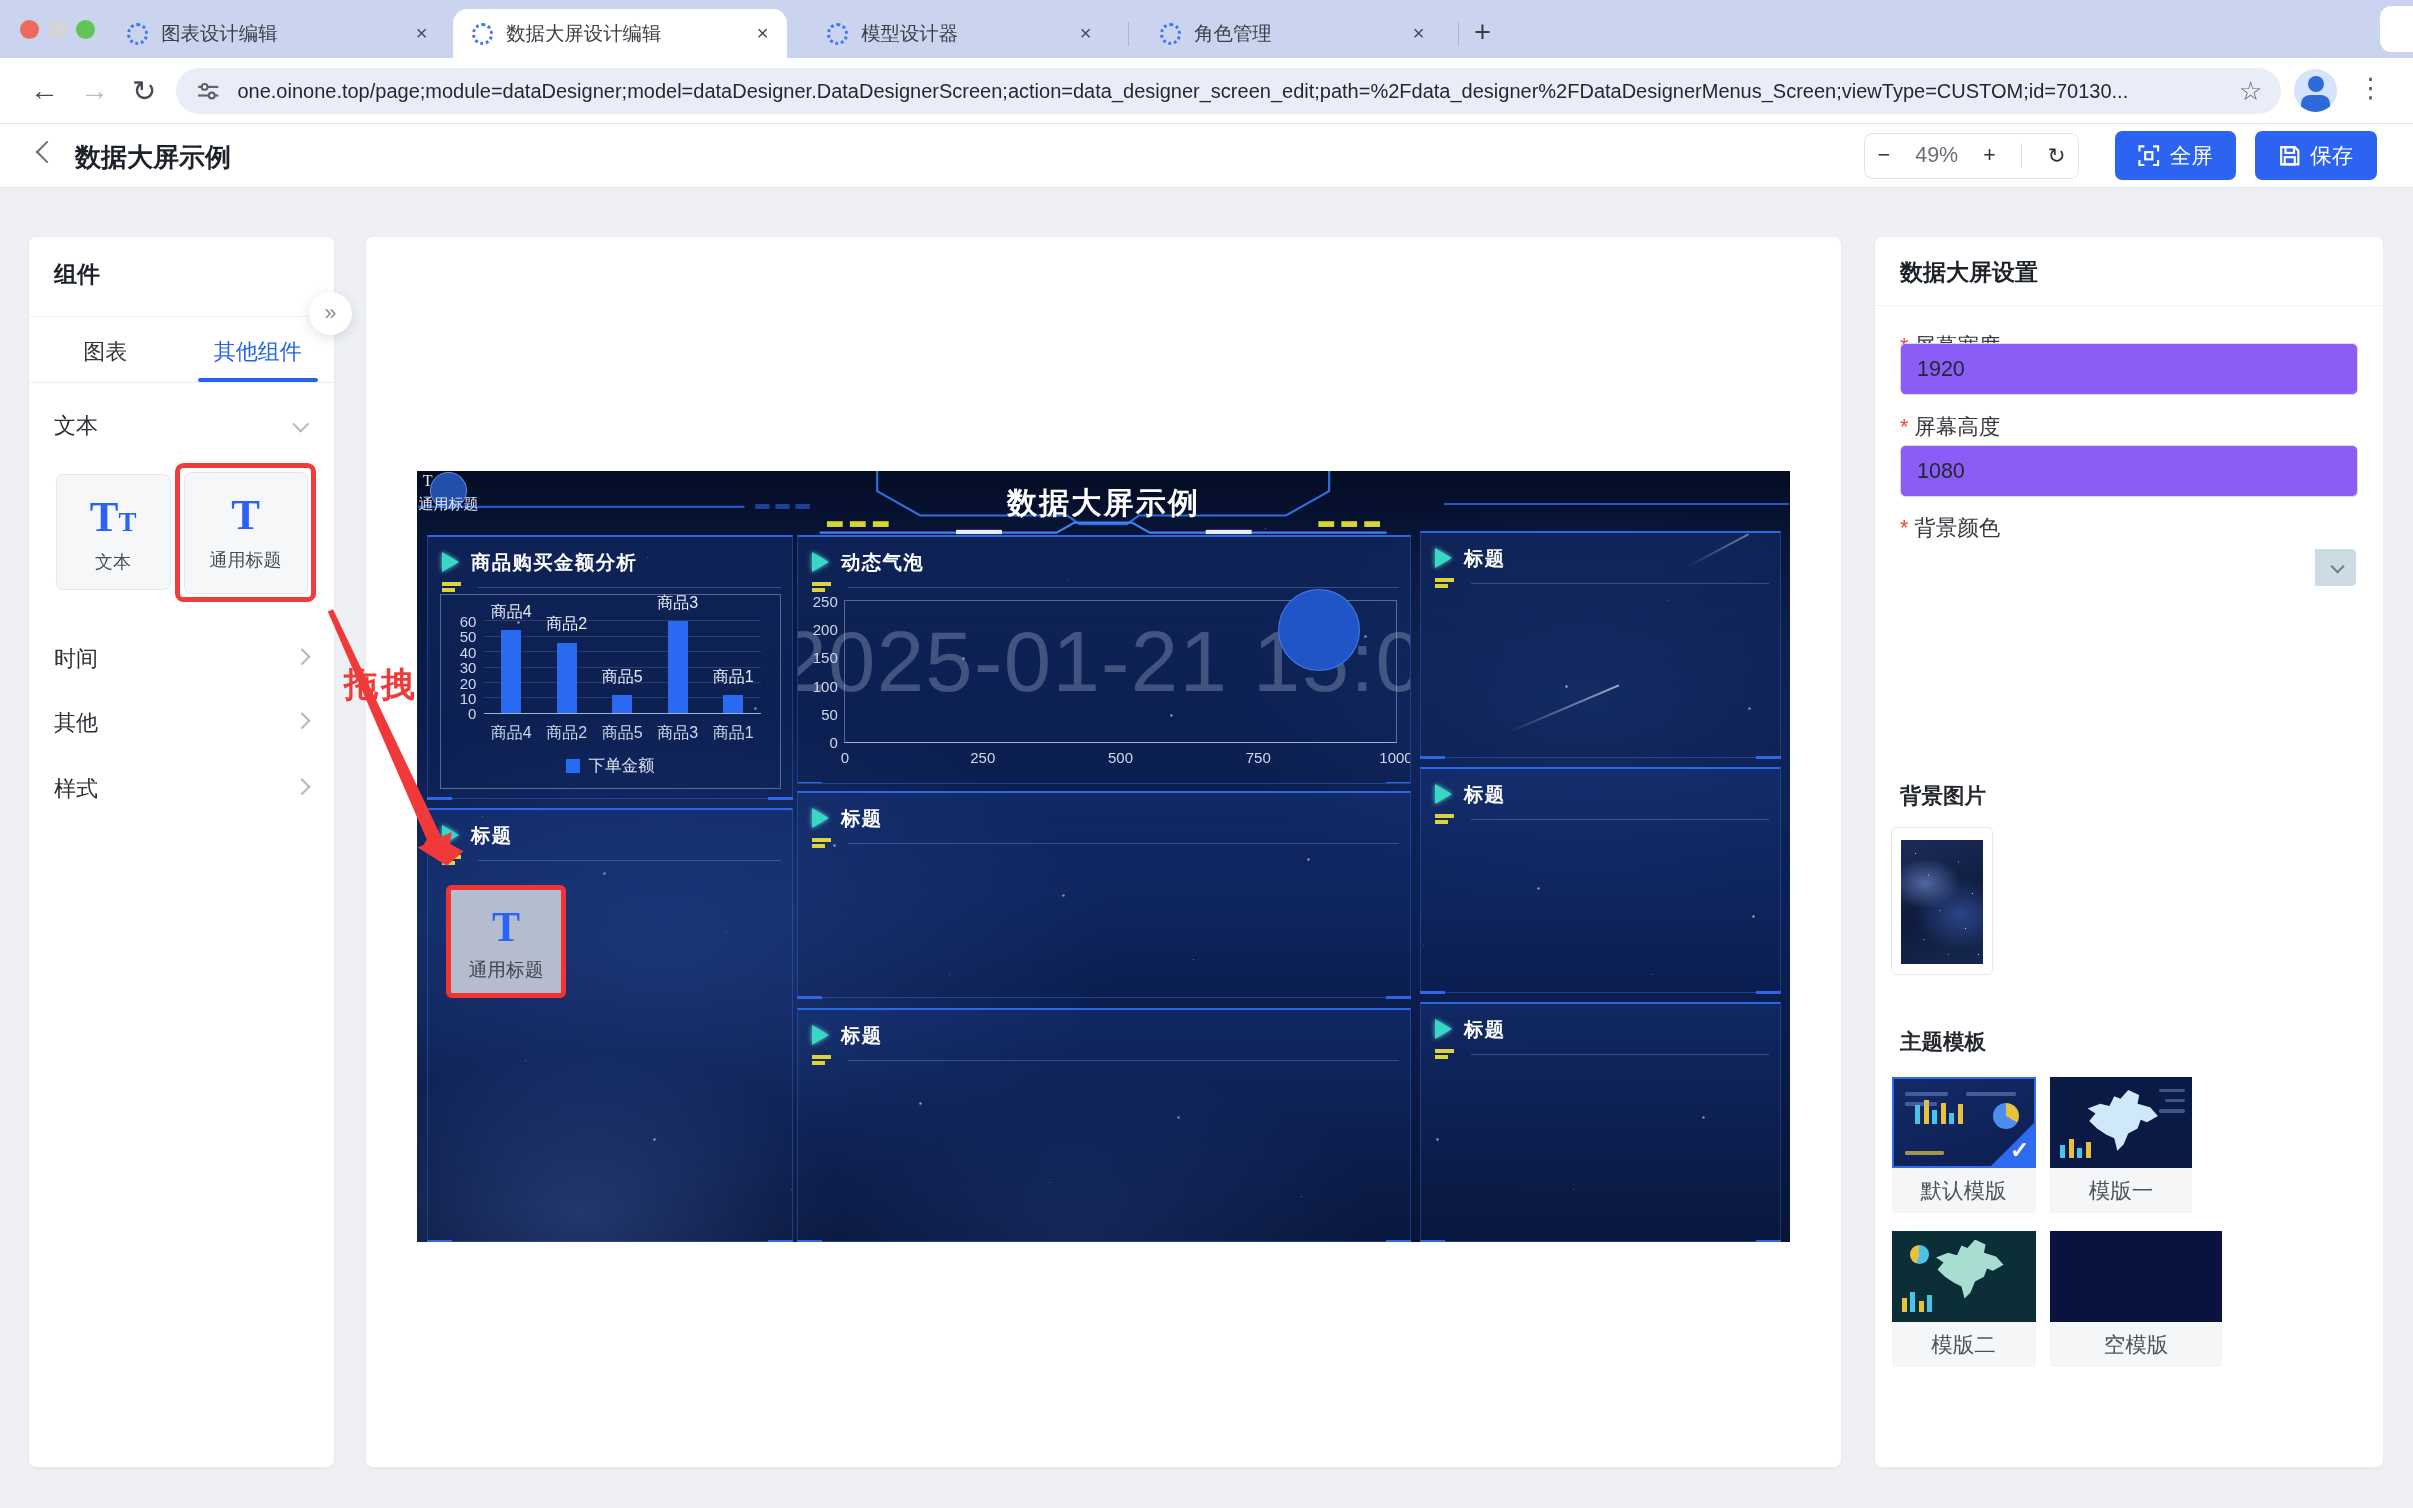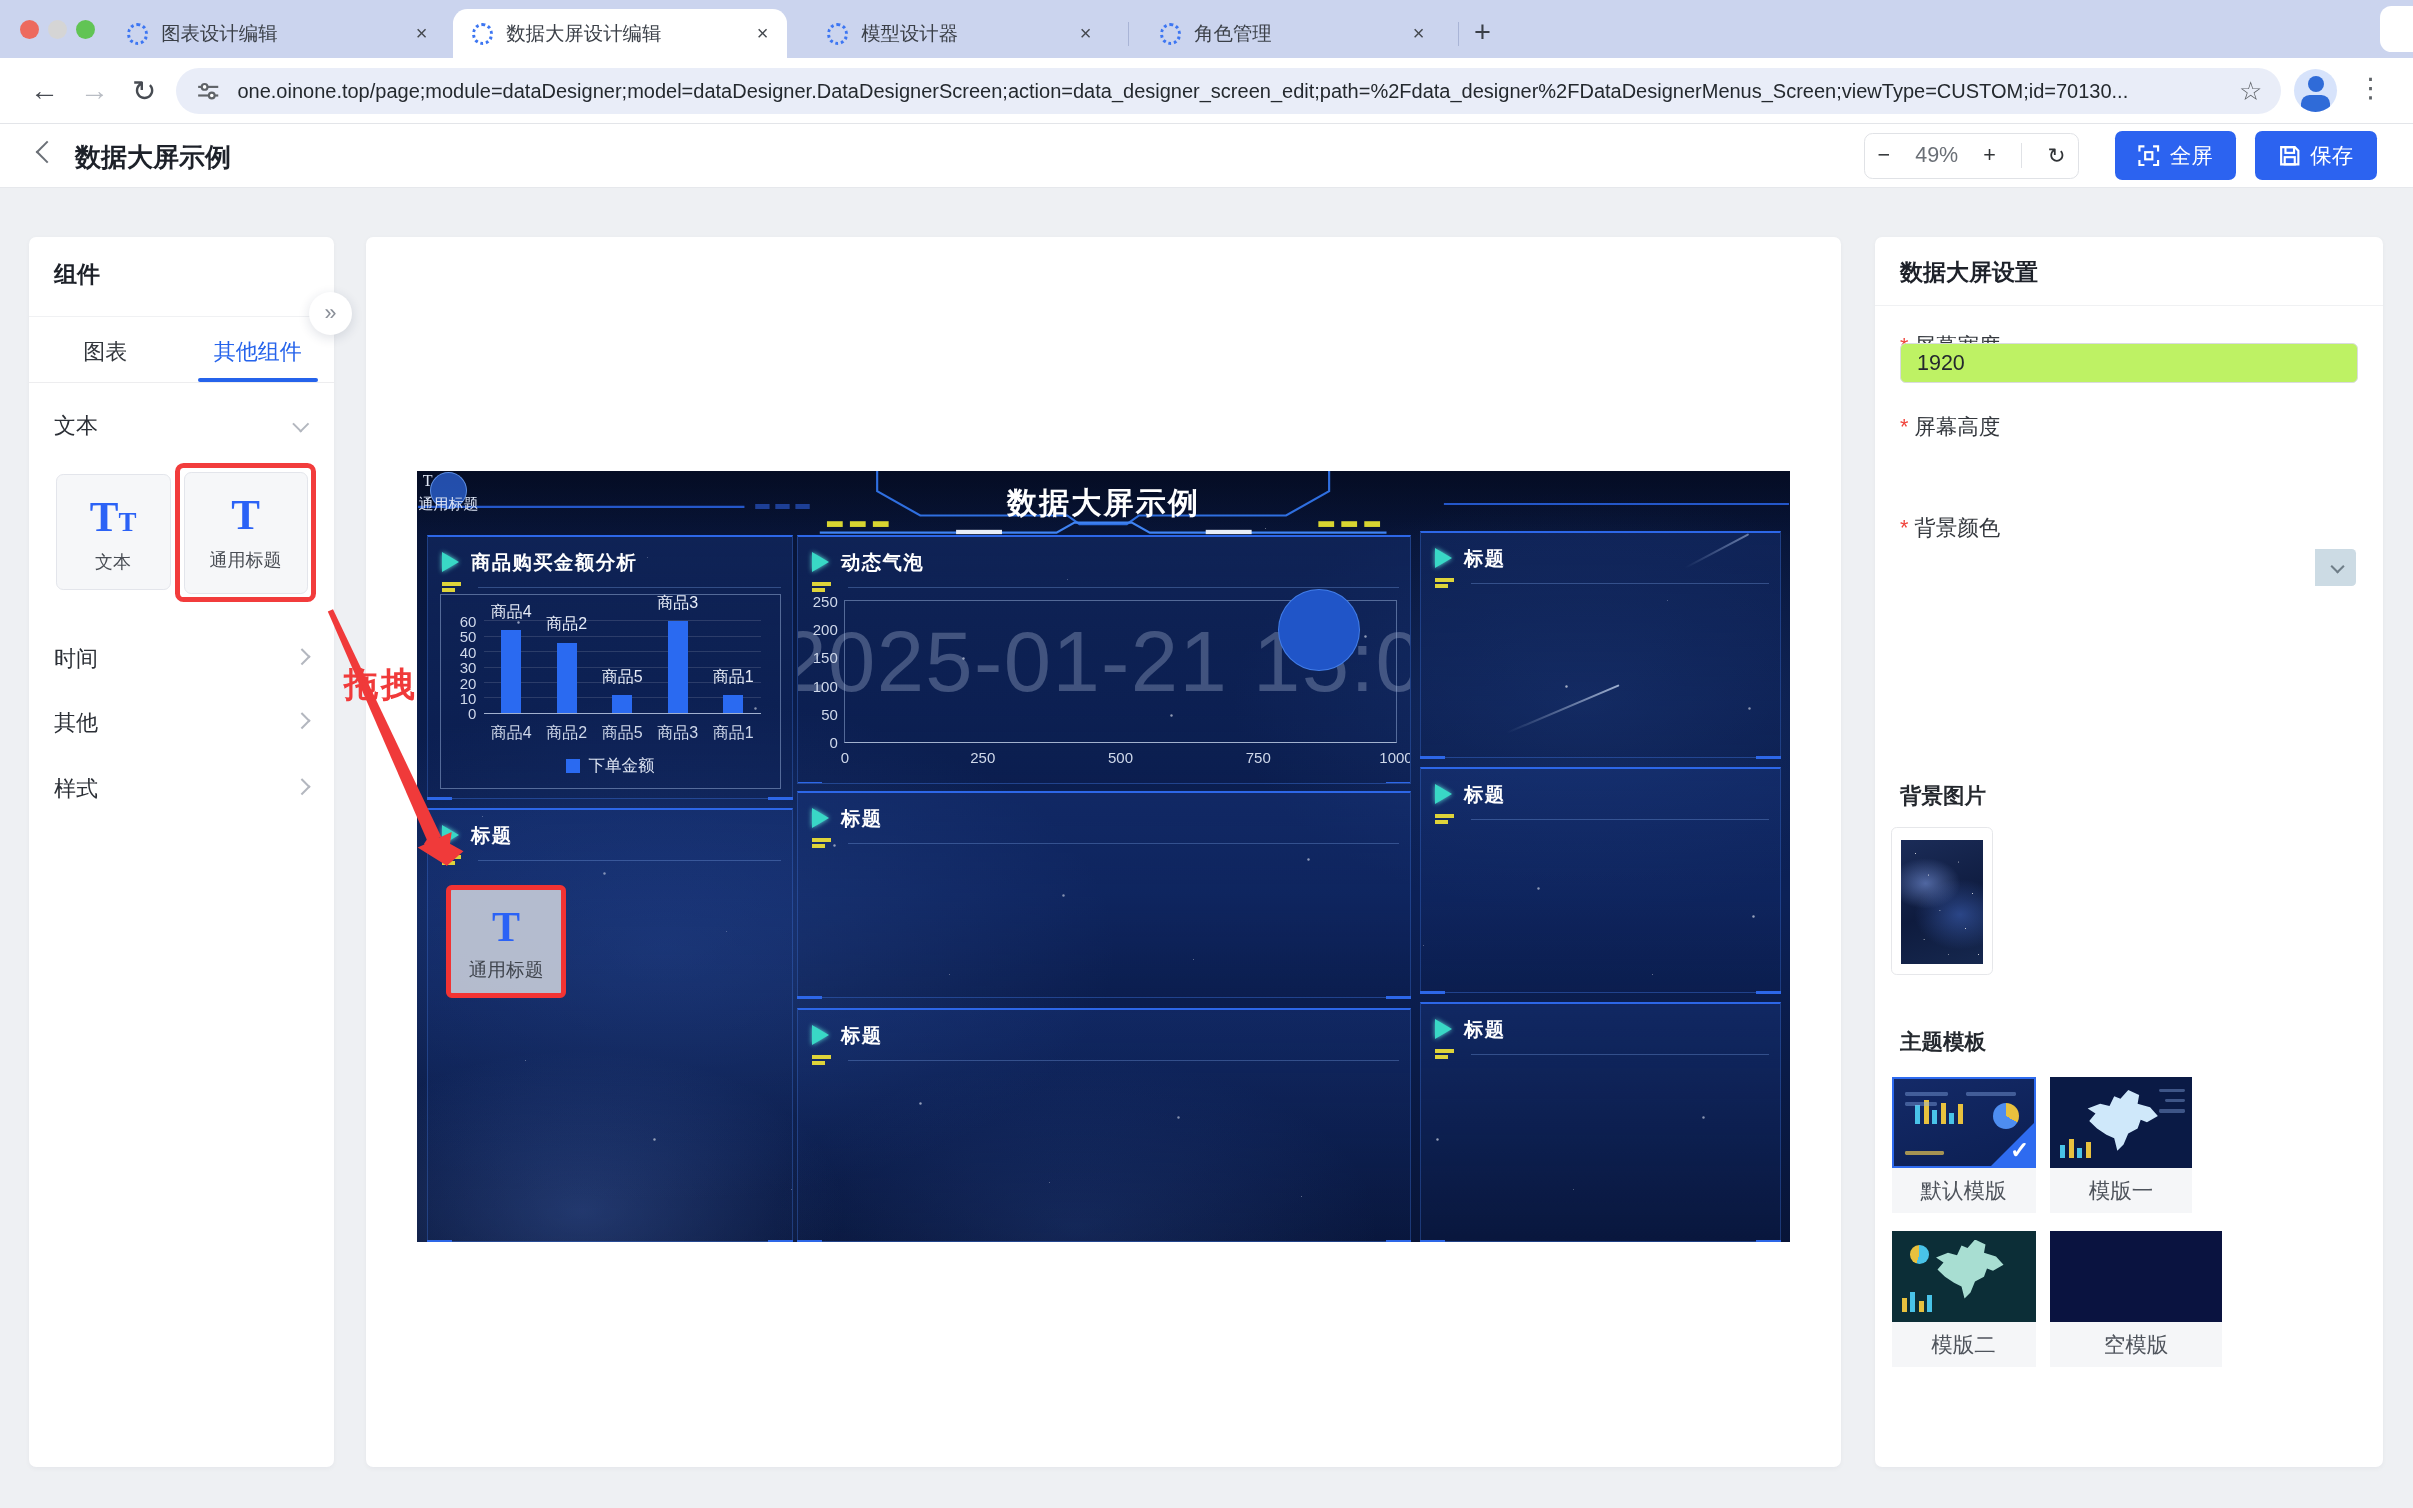--- a/index.html
+++ b/index.html
@@ -64,21 +64,21 @@
   .comp-card .cicon small { font-size:27px; }
   .comp-card .clabel { display:block; margin-top:7.2px; font-size:18px; color:#4a4e55; }
   .red-wrap { position:absolute; left:146px; top:226px; width:141px; height:139px; border:5px solid #f23c3c; border-radius:8.6px; padding:3.6px; background:transparent; }
   .red-wrap .comp-card { position:relative; left:0; top:0; width:124px; height:122px; }
 
   
   .st-title { position:absolute; left:25px; top:20px; font-size:23px; font-weight:bold; color:#1d2129; }
   .st-div { position:absolute; left:0; top:68px; width:100%; height:1.4px; background:#f0f1f3; }
   .st-label { position:absolute; left:25px; font-size:21.5px; color:#33373d; }
   .req::before { content:"* "; color:#f0443c; }
-  .st-input { position:absolute; left:25px; width:458px; height:40px; border:1.4px solid #d9dbdf; border-radius:5.7px; font-size:21.5px; color:#24282e; padding:12px 16px; font-family:"Liberation Sans", sans-serif; background:#bef264; }
+  .st-input { position:absolute; left:25px; width:458px; height:52px; border:1.4px solid #d9dbdf; border-radius:5.7px; font-size:21.5px; color:#24282e; padding:12px 16px; font-family:"Liberation Sans", sans-serif; background:#8b5cf6; }
   .color-input { width:458px; }
   .swatch { position:absolute; left:440px; width:41px; height:37px; background:#ccdbe4; border-radius:0 4.3px 4.3px 0; display:flex; align-items:center; justify-content:center; }
   .swatch i { width:10px; height:10px; border-right:2.2px solid #6f7e88; border-bottom:2.2px solid #6f7e88; transform:rotate(45deg) translateY(-2.2px); }
   .bgimg-card { position:absolute; left:16px; top:590px; width:102px; height:148px; background:#fff; border:1.4px solid #e6e7ea; border-radius:5.7px; }
   .bgimg { position:absolute; left:8.6px; top:11.5px; width:82px; height:124px;
     background: radial-gradient(50px 36px at 30% 35%, rgba(130,160,235,.55), transparent 70%),
                 radial-gradient(65px 50px at 72% 60%, rgba(70,110,205,.5), transparent 70%),
                 linear-gradient(160deg,#1b2c58 0%, #0e1b3e 55%, #16284f 100%); }
   .bgimg::after { content:""; position:absolute; left:14.4px; top:13px; width:1.4px; height:1.4px; background:#fff; border-radius:50%;
     box-shadow: 13px 21.5px 0 #fff, 43px 8.6px 0 rgba(255,255,255,.8), 57px 40px 0 #fff, 24.4px 57px 0 rgba(255,255,255,.7), 50px 75px 0 #fff, 8.6px 86px 0 rgba(255,255,255,.8), 63px 101px 0 #fff, 33px 101px 0 rgba(255,255,255,.6); }
@@ -487,20 +487,21 @@
   </div>
 
   <div class="card" id="settings">
     <span class="st-title">数据大屏设置</span>
     <div class="st-div"></div>
 
     <span class="st-label req" style="top:64px;margin-top:30px;">屏幕宽度</span>
     <input class="st-input" style="top: 106px;" value="1920">
 
     <span class="st-label req" style="top:175px;">屏幕高度</span>
+    <input class="st-input" style="top: 208px;" value="1080">
 
     <span class="st-label req" style="top:276px;">背景颜色</span>
     <span class="swatch" style="top:312px;">
         <i></i>
       </span>
 
     <span class="st-label" style="top:544px; font-weight:bold; color:#24282e;">背景图片</span>
     <div class="bgimg-card">
         <div class="bgimg"></div>
       </div>

